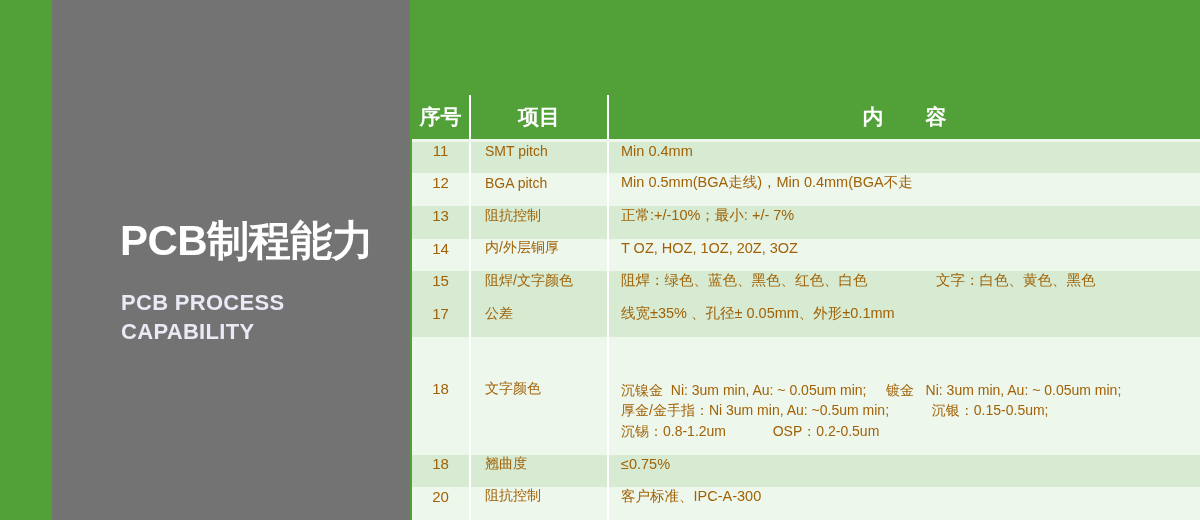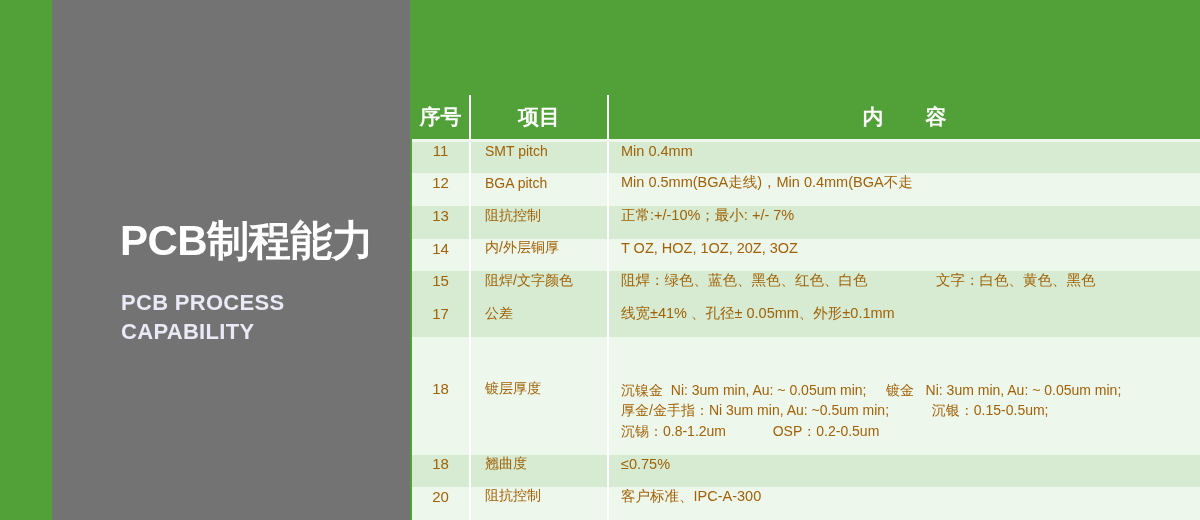--- a/index.html
+++ b/index.html
@@ -190,26 +190,26 @@
                 <span class="seg-a nowrap">阻焊：绿色、蓝色、黑色、红色、白色</span>
                 <span class="seg-b nowrap">文字：白色、黄色、黑色</span>
               </div>
             </td>
           </tr>
 
 
           <tr>
             <td class="no">17</td>
             <td class="item">公差</td>
-            <td class="body">线宽±41% 、孔径± 0.05mm、外形±0.1mm</td>
+            <td class="body">线宽±35% 、孔径± 0.05mm、外形±0.1mm</td>
           </tr>
 
           <tr class="alt tall">
             <td class="no">18</td>
-            <td class="item">镀层厚度</td>
+            <td class="item">文字颜色</td>
             <td class="body">
               <div class="body-lines">沉镍金  Ni: 3um min, Au: ~ 0.05um min;     镀金   Ni: 3um min, Au: ~ 0.05um min;
 厚金/金手指：Ni 3um min, Au: ~0.5um min;           沉银：0.15-0.5um;
 沉锡：0.8-1.2um            OSP：0.2-0.5um</div>
             </td>
           </tr>
 
           <tr>
             <td class="no">18</td>
             <td class="item">翘曲度</td>

